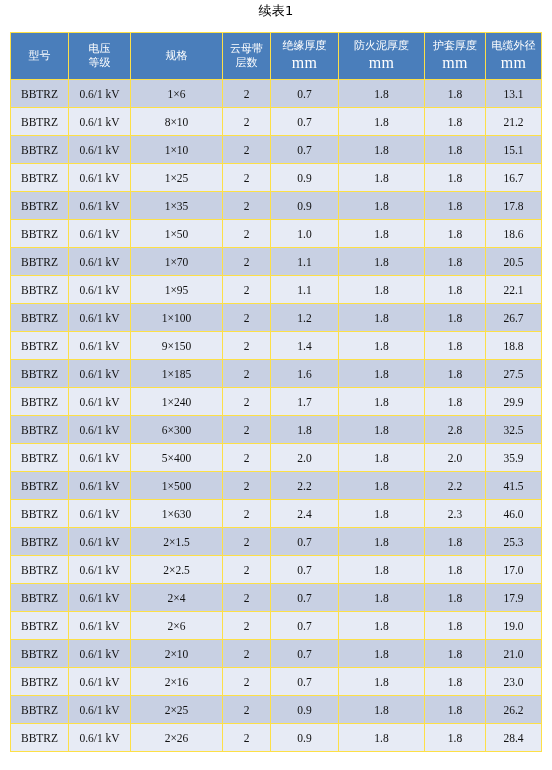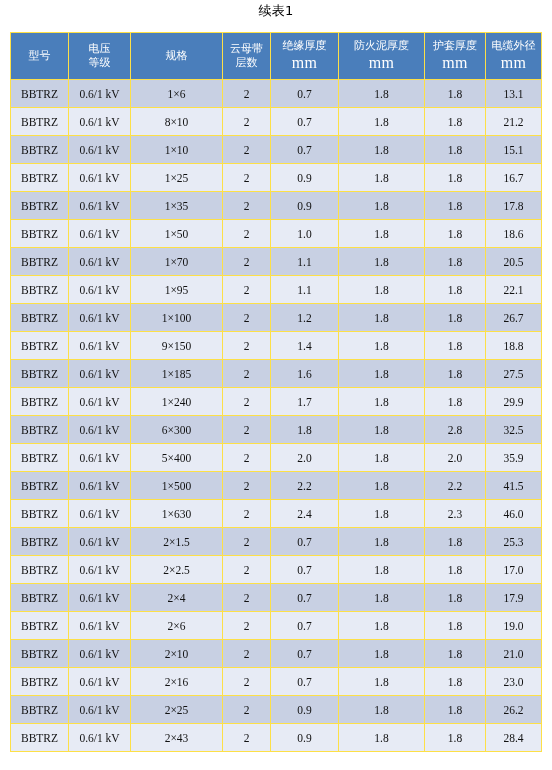--- a/index.html
+++ b/index.html
@@ -372,21 +372,21 @@
             <td>2×25</td>
             <td>2</td>
             <td>0.9</td>
             <td>1.8</td>
             <td>1.8</td>
             <td>26.2</td>
           </tr>
           <tr class="band-light">
             <td>BBTRZ</td>
             <td>0.6/1 kV</td>
-            <td>2×43</td>
+            <td>2×26</td>
             <td>2</td>
             <td>0.9</td>
             <td>1.8</td>
             <td>1.8</td>
             <td>28.4</td>
           </tr>
         </tbody>
     </table>
   </div>
 

